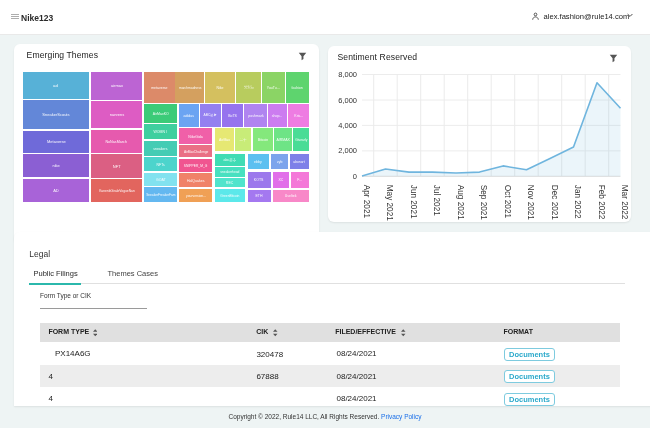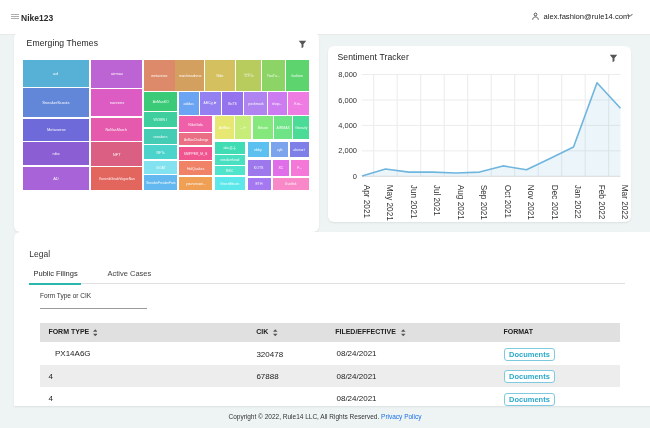--- a/index.html
+++ b/index.html
@@ -22,21 +22,21 @@
 <div class="abs" style="left:21px;top:12.5px;font-size:8.5px;font-weight:bold;color:#2a2a2a">Nike123</div>
 <svg class="abs" style="left:530.5px;top:11.5px" width="9" height="9" viewBox="0 0 24 24" fill="none" stroke="#333" stroke-width="2.2">
     <circle cx="12" cy="6.5" r="3.6"></circle>
     <path d="M4.5 20.5c0-4.1 3.4-7.4 7.5-7.4s7.5 3.3 7.5 7.4"></path>
   </svg>
 <div class="abs" style="left:543.5px;top:12px;font-size:7.6px;color:#222">alex.fashion@rule14.com</div>
 <svg class="abs" style="left:626.5px;top:13.2px" width="6" height="4.5" viewBox="0 0 10 6" fill="none" stroke="#333" stroke-width="1.5">
     <path d="M1 1l4 4 4-4"></path>
   </svg>
 
-<div class="card" style="left:14px;top:32px;width:305px;height:200px">
+<div class="card" style="left:14px;top:44px;width:305px;height:200px">
   <div class="ctitle abs" style="left:12.6px;top:5.5px">Emerging Themes</div>
   <div class="abs" style="left:283.5px;top:7.5px">
       <svg style="display:block" width="9" height="9" viewBox="0 0 24 24" fill="#555">
         <path d="M2 2h20l-7.5 9.5v7L9.5 22v-10.5z"></path>
       </svg>
     </div>
 <div class="tile" style="left:8.6px;top:27.6px;width:66.9px;height:27.2px;background:#57b1d7">
       <span style="transform:scale(0.44)">ad</span>
     </div>
 <div class="tile" style="left:8.6px;top:56.0px;width:66.9px;height:29.2px;background:#6387d8">
@@ -183,21 +183,21 @@
 <div class="tile" style="left:233.5px;top:145.5px;width:23.0px;height:12.8px;background:#a478f0">
       <span style="transform:scale(0.35)">ETH</span>
     </div>
 <div class="tile" style="left:258.7px;top:145.5px;width:36.3px;height:12.8px;background:#f888c8">
       <span style="transform:scale(0.35)">Useltek</span>
     </div>
 
 </div>
 
 <div class="card" style="left:327.5px;top:46px;width:303.5px;height:176px">
-  <div class="ctitle abs" style="left:10px;top:5.5px">Sentiment Tracker</div>
+  <div class="ctitle abs" style="left:10px;top:5.5px">Sentiment Reserved</div>
   <div class="abs" style="left:281.5px;top:7.5px">
       <svg style="display:block" width="9" height="9" viewBox="0 0 24 24" fill="#555">
         <path d="M2 2h20l-7.5 9.5v7L9.5 22v-10.5z"></path>
       </svg>
     </div>
 <svg width="303.5" height="177" style="position:absolute;left:0;top:0">
 <line x1="34.0" y1="104.9" x2="292.5" y2="104.9" stroke="#ececec" stroke-width="1"></line>
       <line x1="34.0" y1="79.4" x2="292.5" y2="79.4" stroke="#ececec" stroke-width="1"></line>
       <line x1="34.0" y1="54.0" x2="292.5" y2="54.0" stroke="#ececec" stroke-width="1"></line>
       <line x1="34.0" y1="28.5" x2="292.5" y2="28.5" stroke="#ececec" stroke-width="1"></line>
@@ -233,21 +233,21 @@
       <text transform="translate(270.8,138.8) rotate(90)" font-size="8.2" fill="#333">Feb 2022</text>
       <text transform="translate(294.3,138.8) rotate(90)" font-size="8.2" fill="#333">Mar 2022</text>
 </svg>
 </div>
 
 <div class="card" style="left:14px;top:232px;width:649px;height:174px;border-radius:6px 6px 0 0;overflow:hidden">
   <div class="abs" style="left:15.3px;top:17px;font-size:8.5px;color:#333">Legal</div>
   <div class="abs" style="left:15px;top:38px;width:596px;height:13.7px;border-bottom:1px solid #e0e0e0"></div>
   <div class="abs" style="left:19.5px;top:37px;font-size:7.5px;color:#2a2a2a">Public Filings</div>
   <div class="abs" style="left:15.4px;top:50.9px;width:52px;height:2.5px;background:#2bb8ac"></div>
-  <div class="abs" style="left:93.5px;top:37px;font-size:7.5px;color:#444">Active Cases</div>
+  <div class="abs" style="left:93.5px;top:37px;font-size:7.5px;color:#444">Themes Cases</div>
   <div class="abs" style="left:26px;top:60px;font-size:6.5px;color:#333">Form Type or CIK</div>
   <div class="abs" style="left:26px;top:76px;width:107px;border-bottom:1px solid #9a9a9a"></div>
 
   <div class="abs" style="left:25.5px;top:90.5px;width:580.5px;height:19.5px;background:#e0e0e0"></div>
   <div class="abs" style="left:25.5px;top:132.7px;width:580.5px;height:22.6px;background:#ededed"></div>
   <div class="abs th" style="left:34.4px">FORM TYPE</div>
   <div class="abs" style="left:78.6px;top:97px">
       <svg style="display:block" width="4.5" height="7.5" viewBox="0 0 5 8" fill="#555">
         <path d="M2.5 0L5 3H0z"></path>
         <path d="M2.5 8L0 5h5z"></path>

